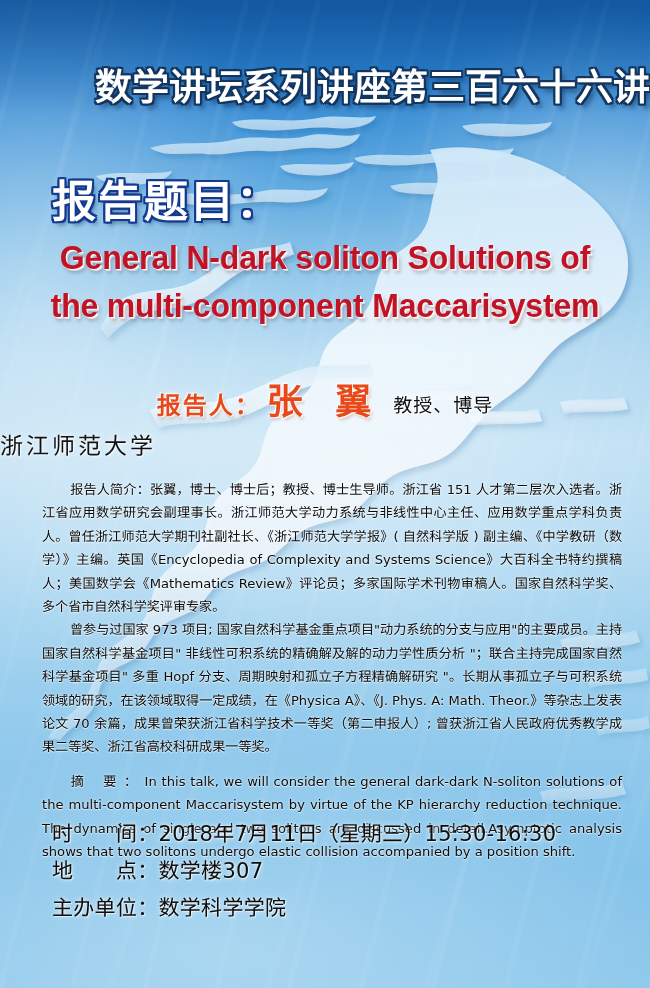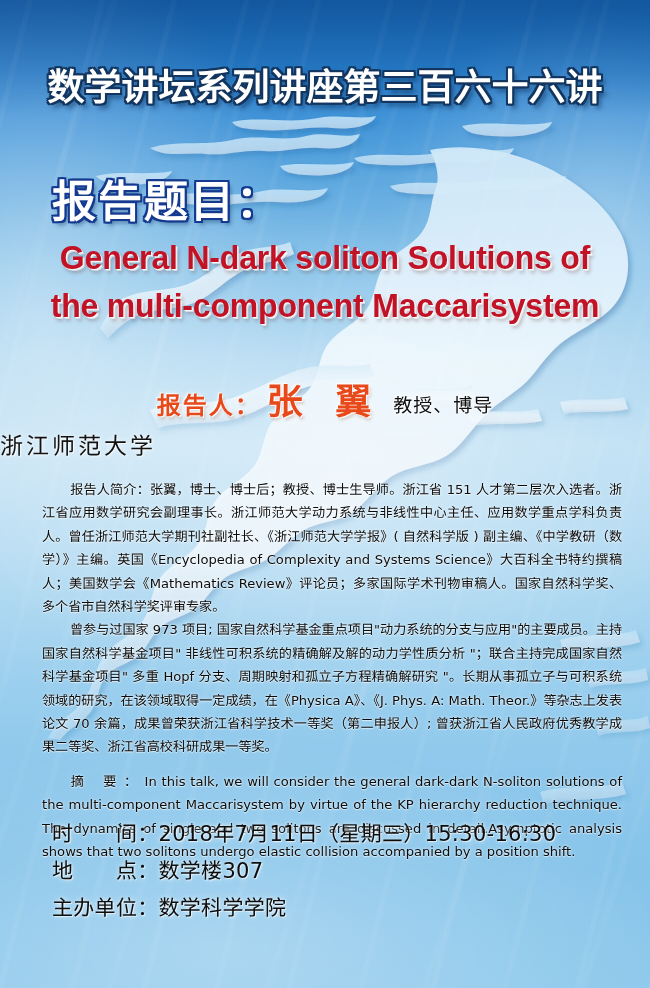--- a/index.html
+++ b/index.html
@@ -74,21 +74,21 @@
   }
 
   .bg-map{position:absolute;inset:0;pointer-events:none;}
   .bg-map svg{width:100%;height:100%;display:block;}
 
   
   #content{position:relative;z-index:6;width:100%;height:100%;}
 
   .series-title{
     position:absolute; top:57px; left:0; right:0;
-    text-align:center;
+    text-align:right;
     font-family:"DejaVu Sans","Liberation Sans",sans-serif;
     font-size:37px; font-weight:bold; letter-spacing:0px;
     color:#ffffff;
     text-shadow:
       2px 0 0 #12365f, -2px 0 0 #12365f, 0 2px 0 #12365f, 0 -2px 0 #12365f,
       2px 2px 0 #12365f, -2px 2px 0 #12365f, 2px -2px 0 #12365f, -2px -2px 0 #12365f,
       4px 5px 5px rgba(0,30,70,.55);
     white-space:nowrap;
   }
 

